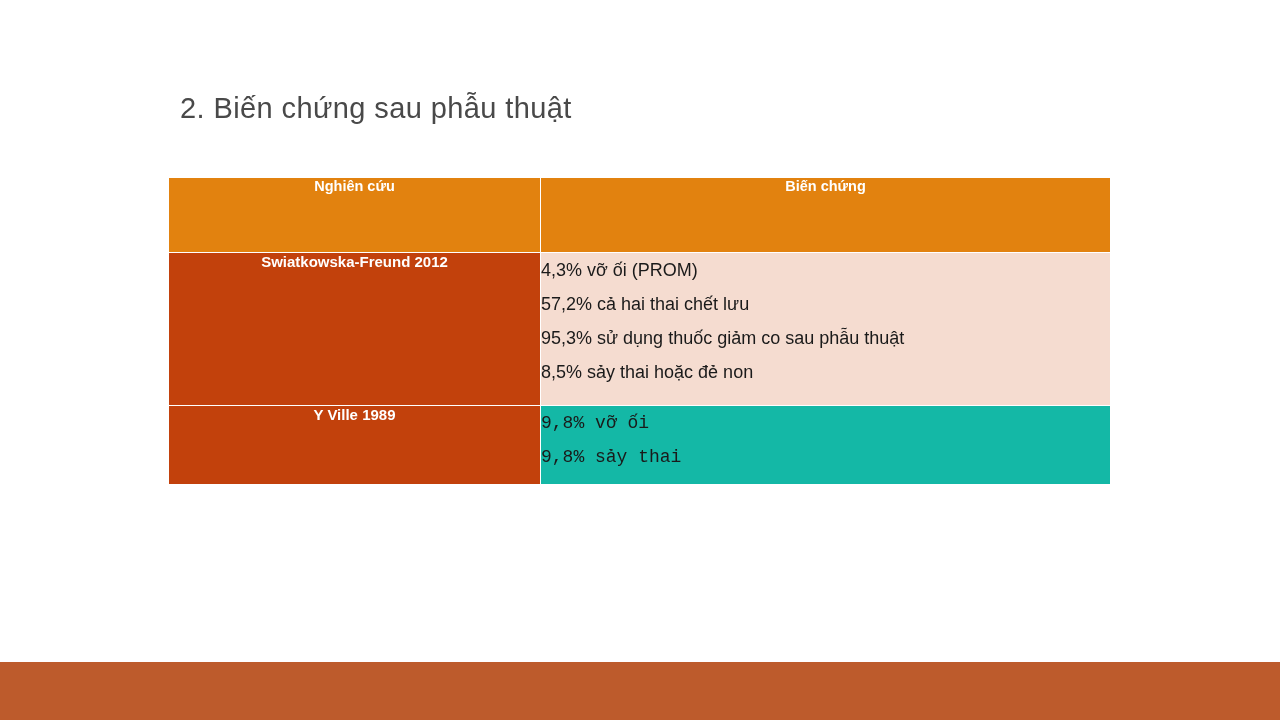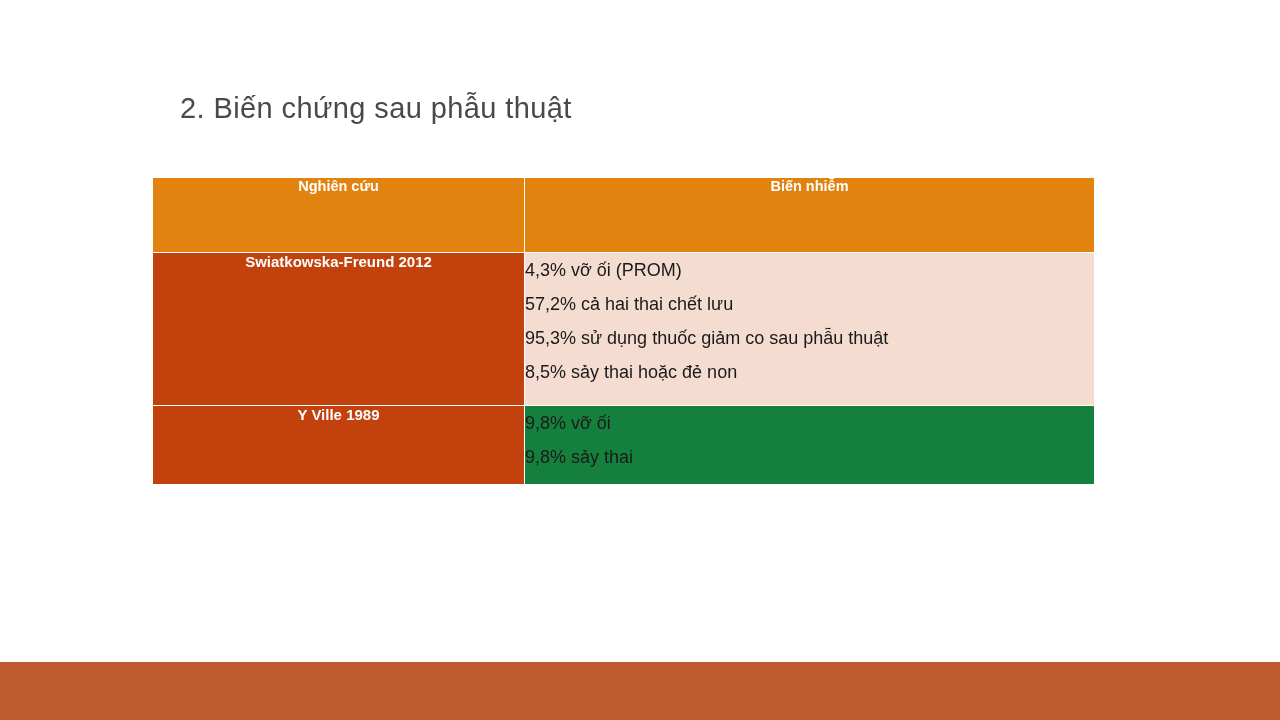--- a/index.html
+++ b/index.html
@@ -27,21 +27,21 @@
     top: 92px;
     font-size: 29px;
     color: #494949;
     font-weight: 400;
     letter-spacing: 0.4px;
     white-space: nowrap;
   }
 
   .table-wrap {
     position: absolute;
-    left: 152px;
+    left: 168px;
     top: 177px;
     width: 942px;
   }
 
   table.study-table {
     border-collapse: collapse;
     width: 942px;
     table-layout: fixed;
   }
 
@@ -81,21 +81,21 @@
     color: #1a1a1a;
     line-height: 1;
   }
 
   td.comp-cell .line {
     padding: 8px 0;
     white-space: nowrap;
   }
 
   tr.row-shade-a td.comp-cell { background: #f5dcd0; }
-  tr.row-shade-b td.comp-cell { background: #15803d; }
+  tr.row-shade-b td.comp-cell { background: #14b8a6; font-family: Liberation Mono, monospace; }
 
   tr.row-1 td { height: 152px; }
   tr.row-2 td { height: 78px; }
   tr.row-3 td { height: 132px; }
 
   .footer-bar {
     position: absolute;
     left: 0;
     bottom: 0;
     width: 1280px;
@@ -120,21 +120,21 @@
 
   <div class="table-wrap">
     <table class="study-table">
       <colgroup>
         <col class="col-study">
         <col class="col-comp">
       </colgroup>
       <thead>
         <tr>
           <th class="header-cell">Nghiên cứu</th>
-          <th class="header-cell">Biến nhiễm</th>
+          <th class="header-cell">Biến chứng</th>
         </tr>
       </thead>
       <tbody>
         <tr class="row-shade-a row-1">
           <td class="study-cell">Swiatkowska-Freund 2012</td>
           <td class="comp-cell">
             <div class="line">4,3% vỡ ối (PROM)</div>
             <div class="line">57,2% cả hai thai chết lưu</div>
             <div class="line">95,3% sử dụng thuốc giảm co sau phẫu thuật</div>
             <div class="line">8,5% sảy thai hoặc đẻ non</div>

